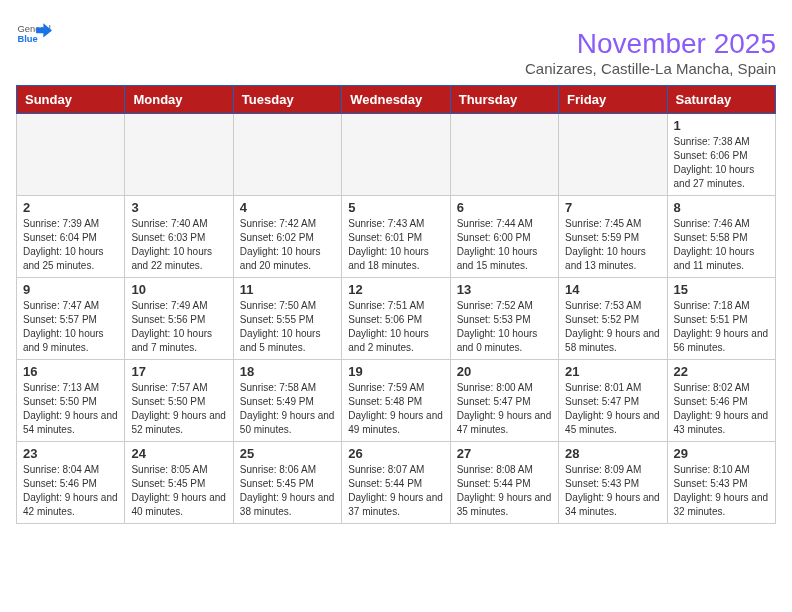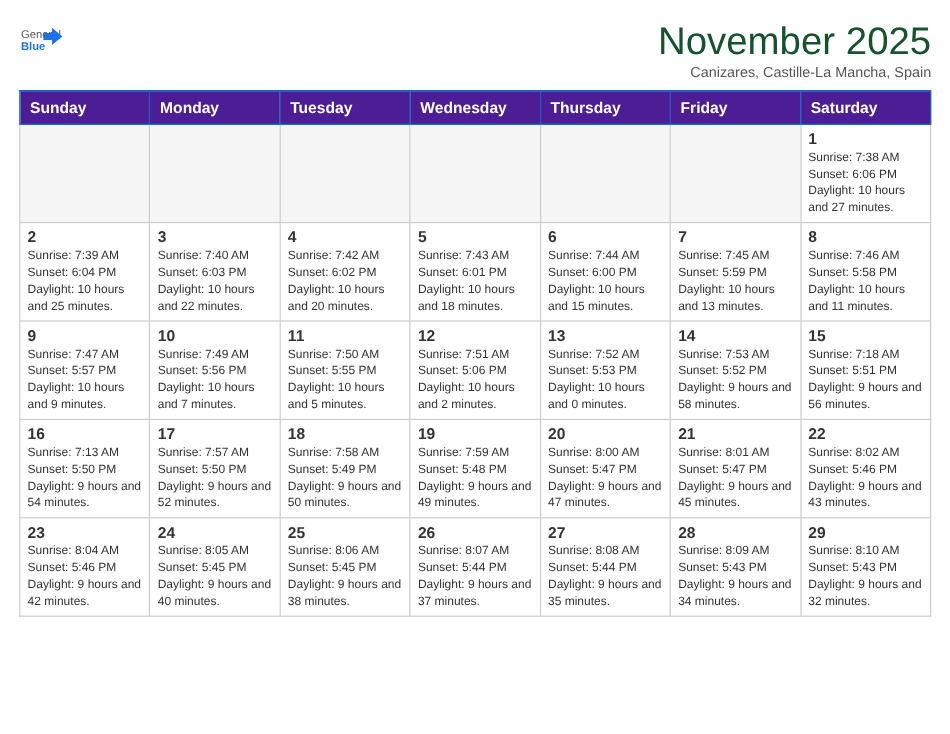--- a/index.html
+++ b/index.html
@@ -22,35 +22,36 @@
       gap: 6px;
     }
     .logo-icon {
       width: 36px;
       height: 36px;
     }
     .title-area {
       text-align: right;
     }
     .month-title {
-      font-size: 32px;
+      font-size: 28px;
       font-weight: normal;
-      color: #14532d;
+      color: #8b5cf6;
+      margin-top: 12px;
     }
     .location-title {
-      font-size: 12px;
+      font-size: 15px;
       color: #555;
     }
     .calendar {
       width: 100%;
       border-collapse: collapse;
       border: 1px solid #ccc;
     }
     .calendar th {
-      background: #4c1d95;
+      background: #b91c1c;
       color: #fff;
       text-align: left;
       padding: 6px 8px;
       font-size: 13px;
       font-weight: bold;
       border: 1px solid #1560c0;
     }
     .calendar td {
       vertical-align: top;
       border: 1px solid #ccc;

